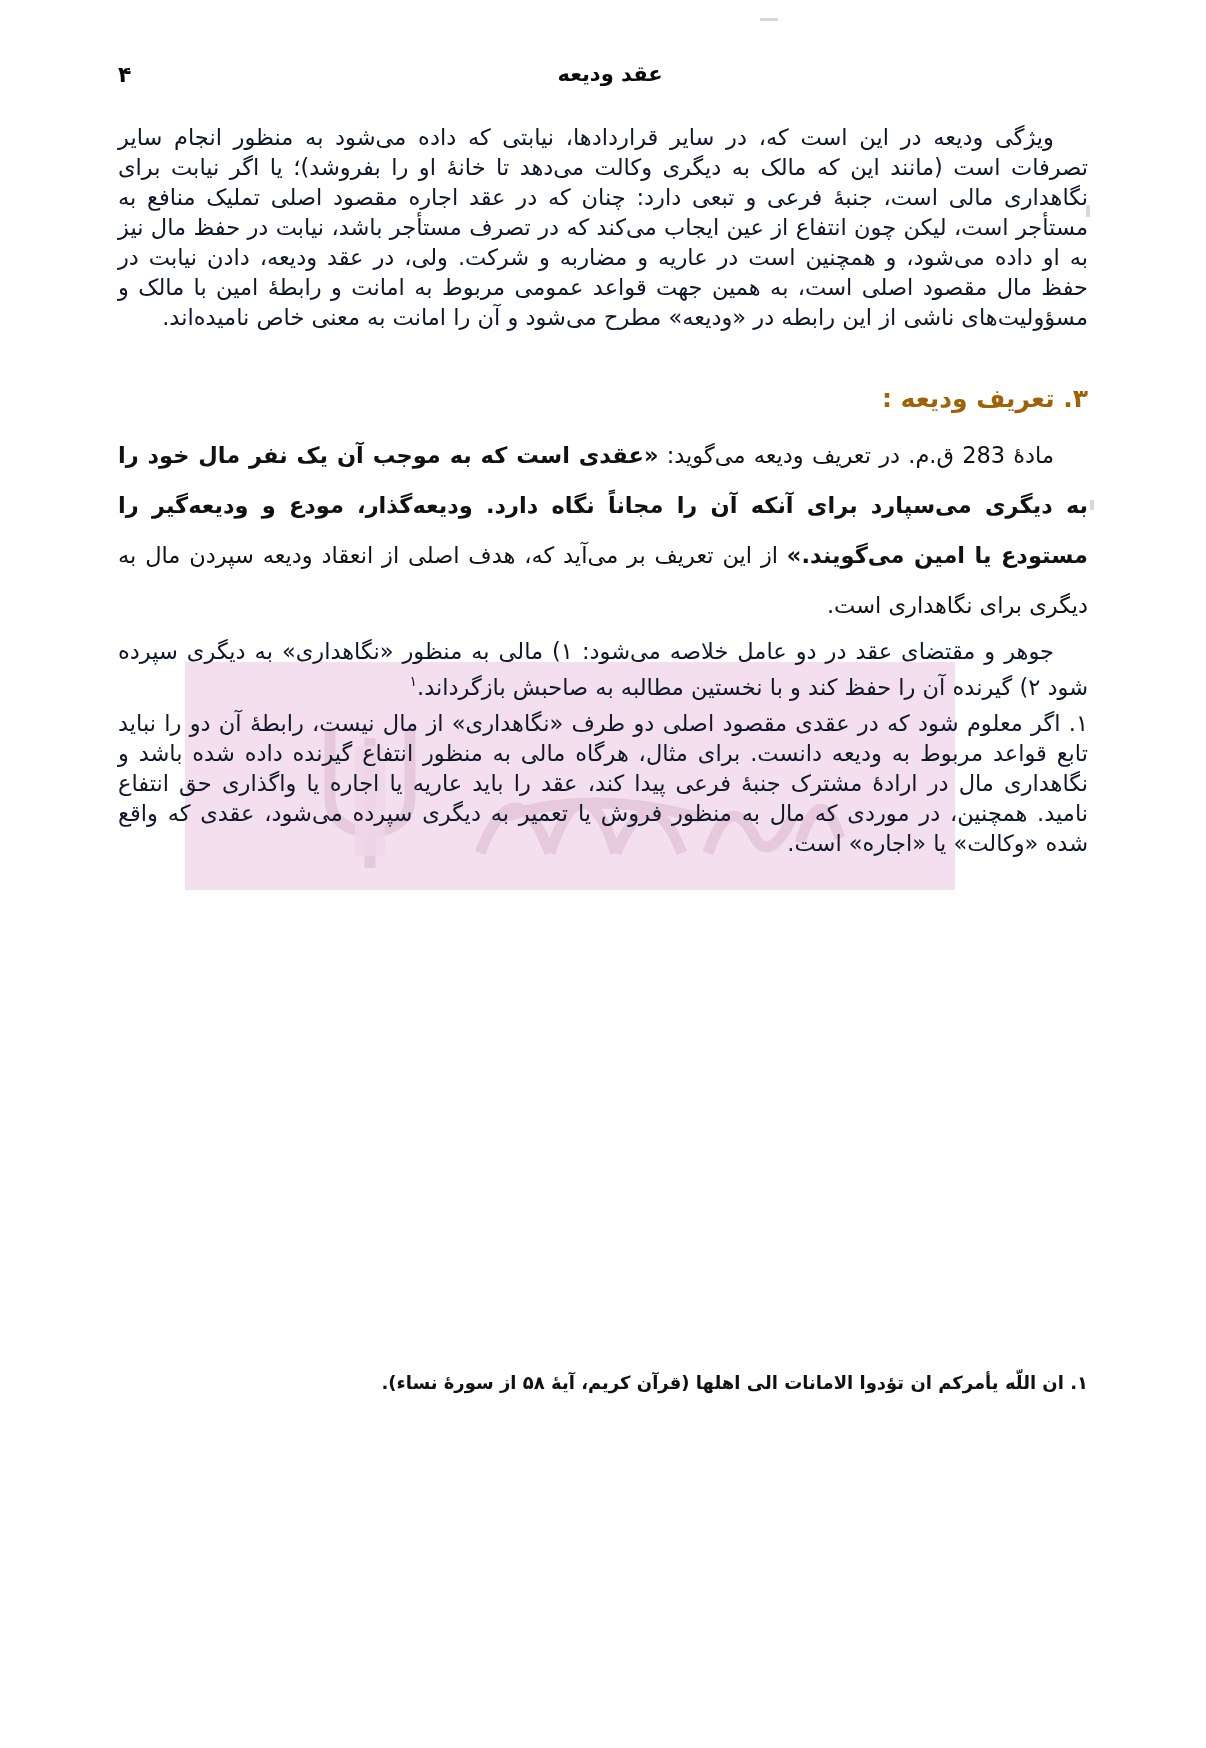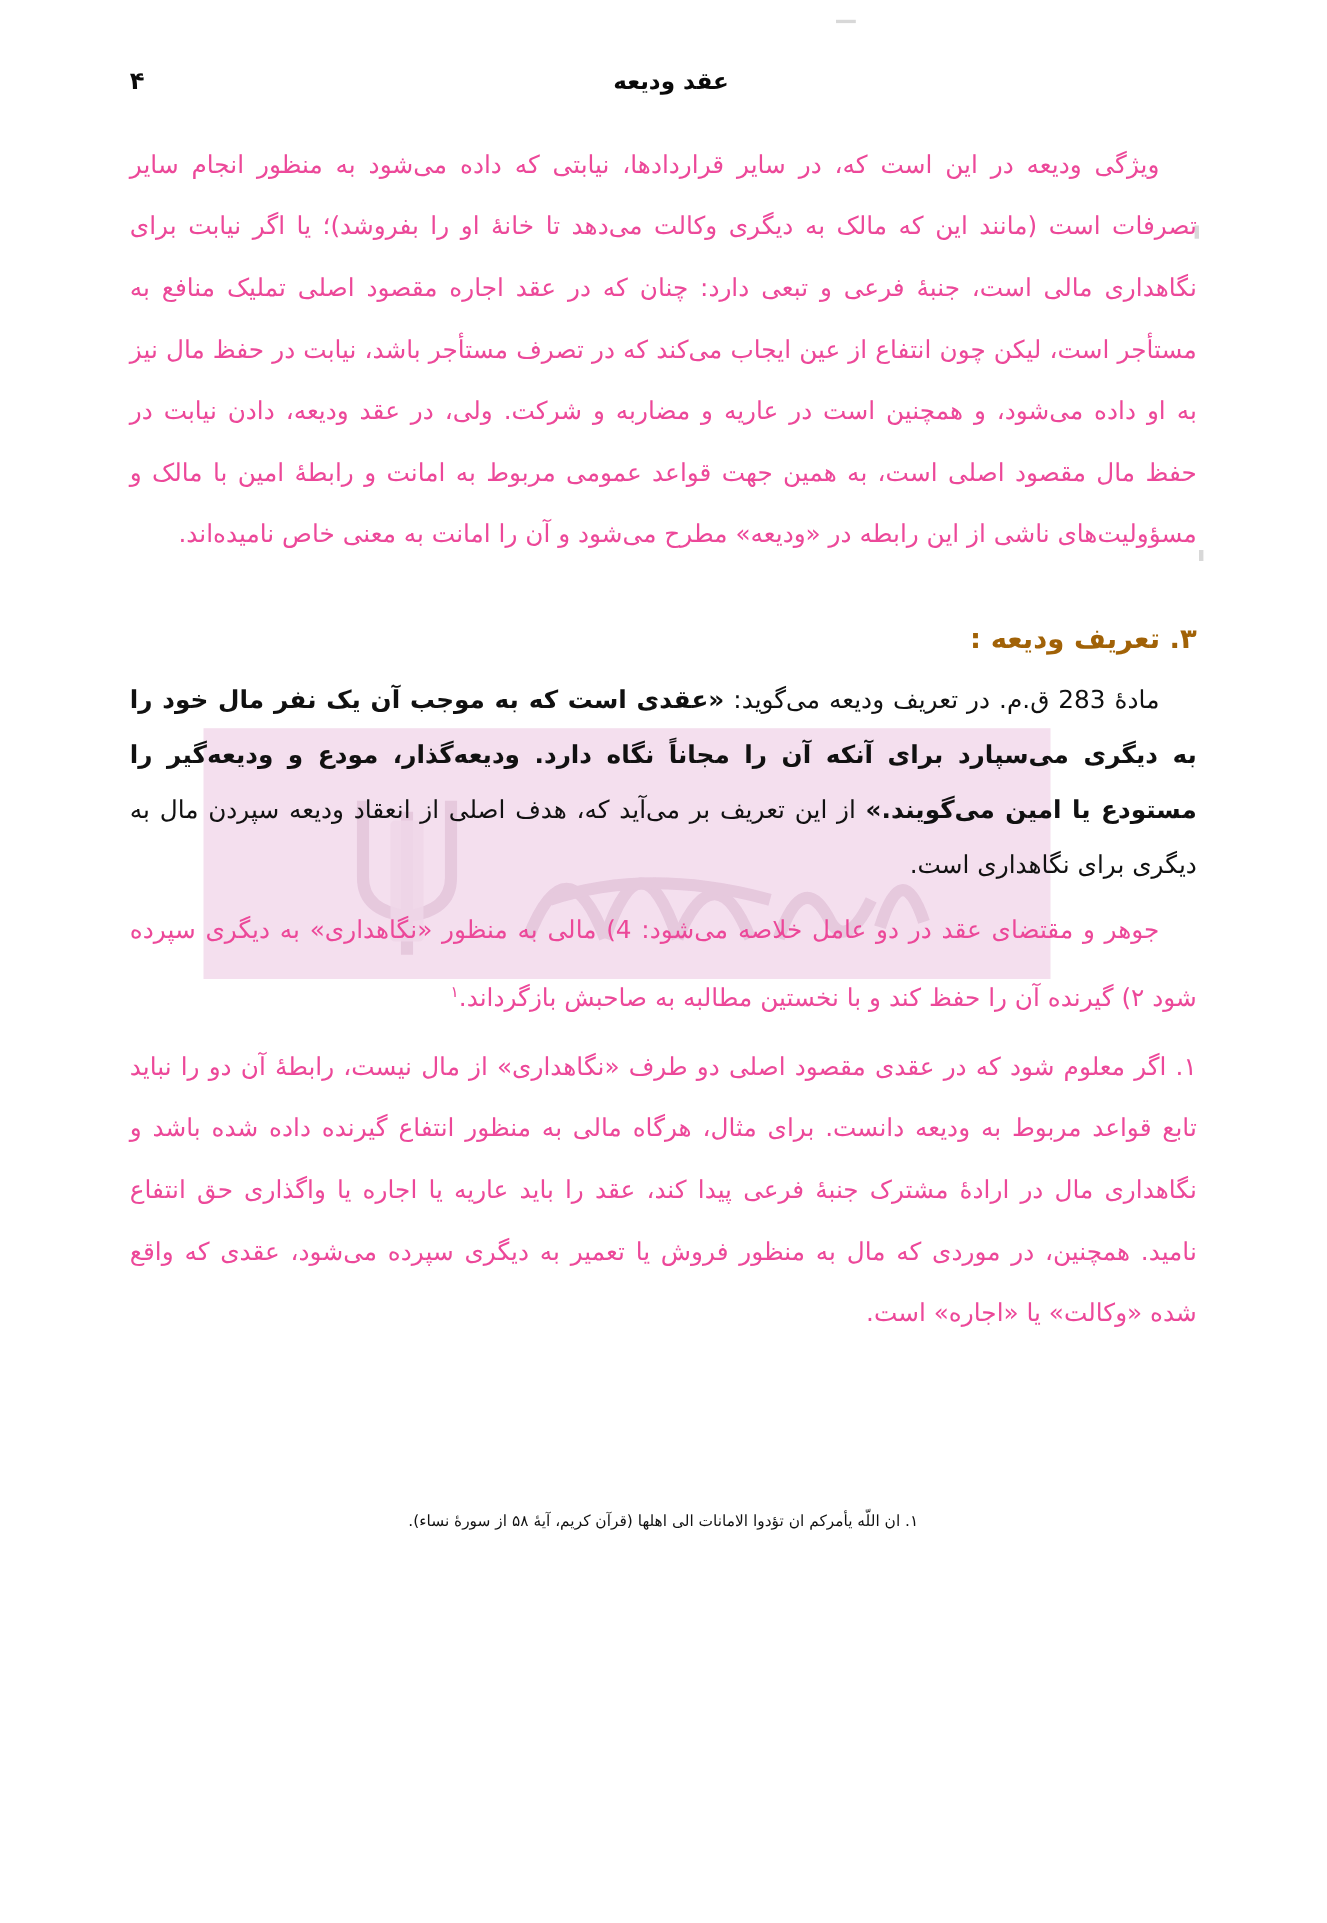--- a/index.html
+++ b/index.html
@@ -76,22 +76,22 @@
     top: 122px;
     left: 118px;
     width: 970px;
     z-index: 2;
     direction: rtl;
     text-align: justify;
   }
   p.para {
     margin: 0;
     font-size: 22.5px;
-    line-height: 56px;
-    color: #ec4899;
+    line-height: 30px;
+    color: #0f172a;
     text-align: justify;
     text-justify: inter-word;
     text-indent: 34px;
   }
   p.para.noindent { text-indent: 0; }
 
   .section-heading {
     margin: 44px 0 8px 0;
     font-size: 25px;
     font-weight: bold;
@@ -119,23 +119,22 @@
     font-weight: normal;
   }
 
   
   .footnote {
     position: absolute;
     bottom: 348px;
     left: 118px;
     width: 970px;
     direction: rtl;
-    text-align: center;
-    font-size: 14px;
-    font-weight: normal;
+    font-size: 18px;
+    font-weight: bold;
     line-height: 34px;
     color: #111111;
     z-index: 2;
   }
 
   
   .speck {
     position: absolute;
     background: #d8d8d8;
     z-index: 1;
@@ -181,21 +180,21 @@
   <div class="body-col">
 
     <p class="para">ویژگی ودیعه در این است که، در سایر قراردادها، نیابتی که داده می‌شود به منظور انجام سایر تصرفات است (مانند این که مالک به دیگری وکالت می‌دهد تا خانهٔ او را بفروشد)؛ یا اگر نیابت برای نگاهداری مالی است، جنبهٔ فرعی و تبعی دارد: چنان که در عقد اجاره مقصود اصلی تملیک منافع به مستأجر است، لیکن چون انتفاع از عین ایجاب می‌کند که در تصرف مستأجر باشد، نیابت در حفظ مال نیز به او داده می‌شود، و همچنین است در عاریه و مضاربه و شرکت.  ولی، در عقد ودیعه، دادن نیابت در حفظ مال مقصود اصلی است، به همین جهت قواعد عمومی مربوط به امانت و رابطهٔ امین با مالک و مسؤولیت‌های ناشی از این رابطه در «ودیعه» مطرح می‌شود و آن را امانت به معنی خاص نامیده‌اند.</p>
 
     <div class="section-heading">۳. تعریف ودیعه :</div>
 
     <p class="quote-para"><span>مادهٔ 283 ق.م. در تعریف ودیعه می‌گوید: </span><span class="bold-quote">«عقدی است که به موجب آن یک نفر مال خود را به دیگری می‌سپارد برای آنکه آن را مجاناً نگاه د‌ارد. ودیعه‌گذار، مودع و ودیعه‌گیر را مستودع یا امین می‌گویند.»</span><span> از این تعریف بر می‌آید که، هدف اصلی از انعقاد ودیعه سپردن مال به دیگری برای نگاهداری است.</span></p>
 
     <div class="spacer-xs"></div>
 
-    <p class="para"><span>جوهر و مقتضای عقد در دو عامل خلاصه می‌شود: 4) مالی به منظور «نگاهداری» به دیگری سپرده شود ۲) گیرنده آن را حفظ کند و با نخستین مطالبه به صاحبش بازگرداند.</span><sup class="fn-ref">۱</sup></p>
+    <p class="para"><span>جوهر و مقتضای عقد در دو عامل خلاصه می‌شود: ۱) مالی به منظور «نگاهداری» به دیگری سپرده شود ۲) گیرنده آن را حفظ کند و با نخستین مطالبه به صاحبش بازگرداند.</span><sup class="fn-ref">۱</sup></p>
 
     <div class="spacer-xs"></div>
 
     <p class="para noindent">۱. اگر معلوم شود که در عقدی مقصود اصلی دو طرف «نگاهداری» از مال نیست، رابطهٔ آن دو را نباید تابع قواعد مربوط به ودیعه دانست. برای مثال، هرگاه مالی به منظور انتفاع گیرنده داده شده باشد و نگاهداری مال در ارادهٔ مشترک جنبهٔ فرعی پیدا کند، عقد را باید عاریه یا اجاره یا واگذاری حق انتفاع نامید.  همچنین، در موردی که مال به منظور فروش یا تعمیر به دیگری سپرده می‌شود، عقدی که واقع شده «وکالت» یا «اجاره» است.</p>
 
 
   </div>
 
   <div class="footnote">۱. ان اللّه یأمرکم ان تؤدوا الامانات الی اهلها (قرآن کریم، آیهٔ ۵۸ از سورهٔ نساء).</div>
 

